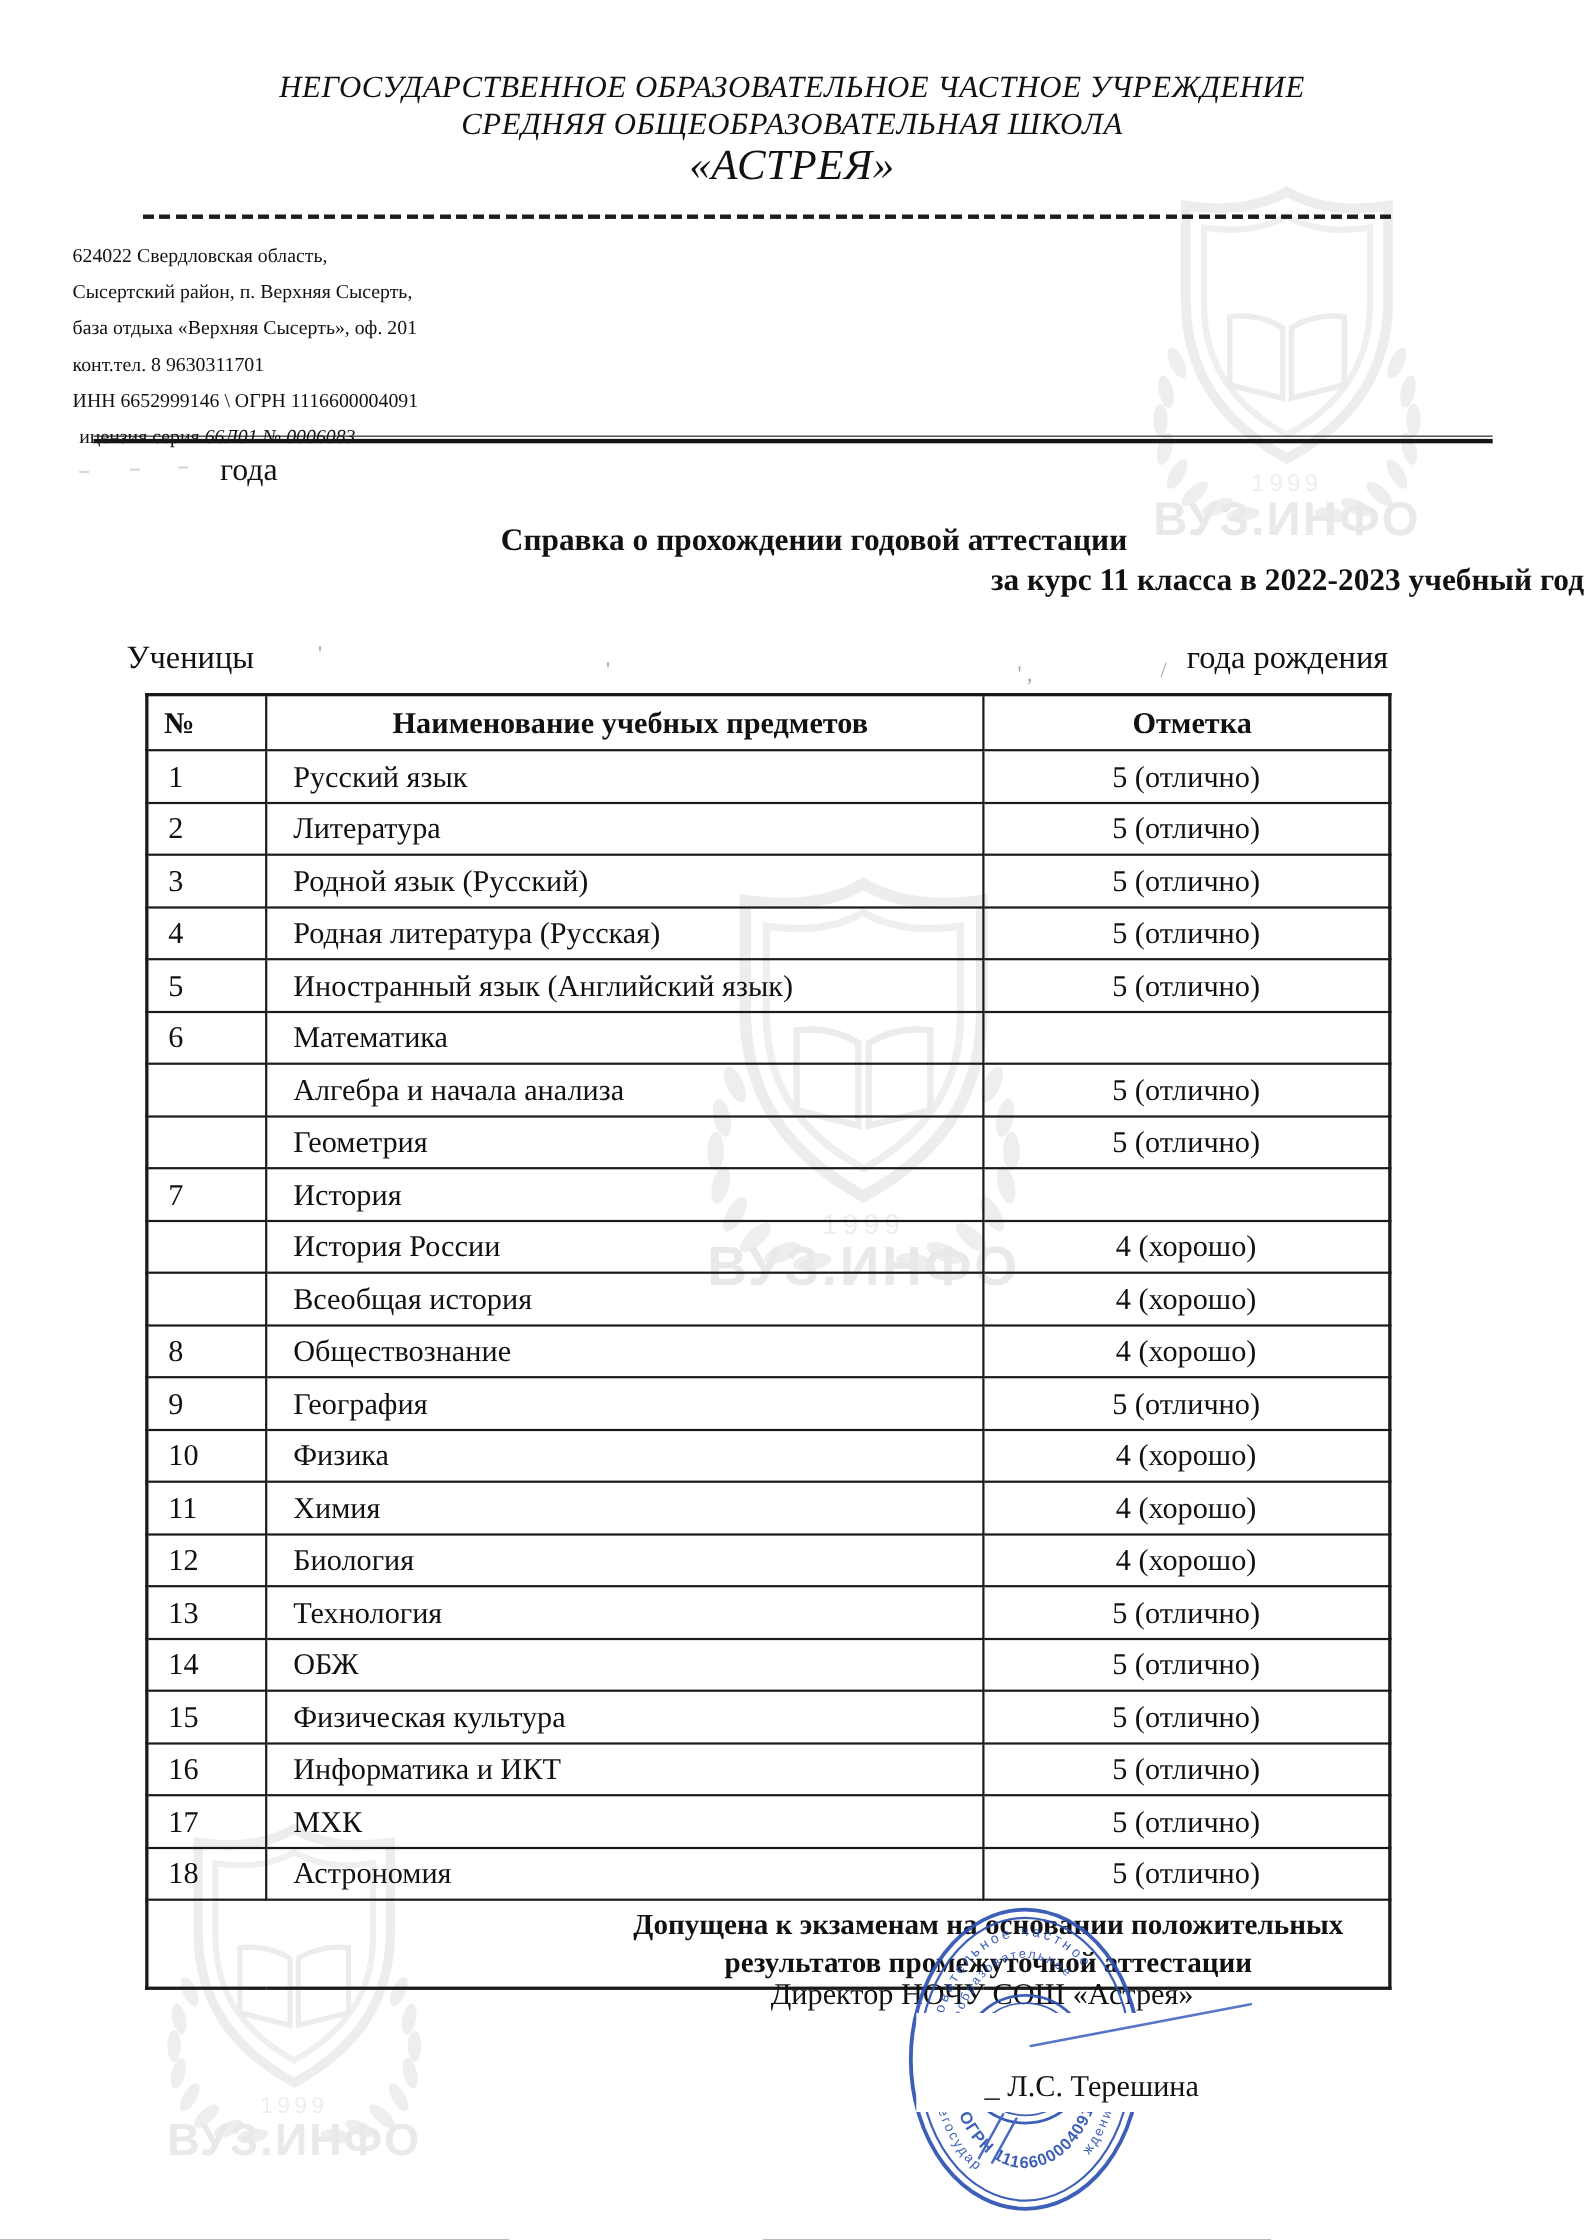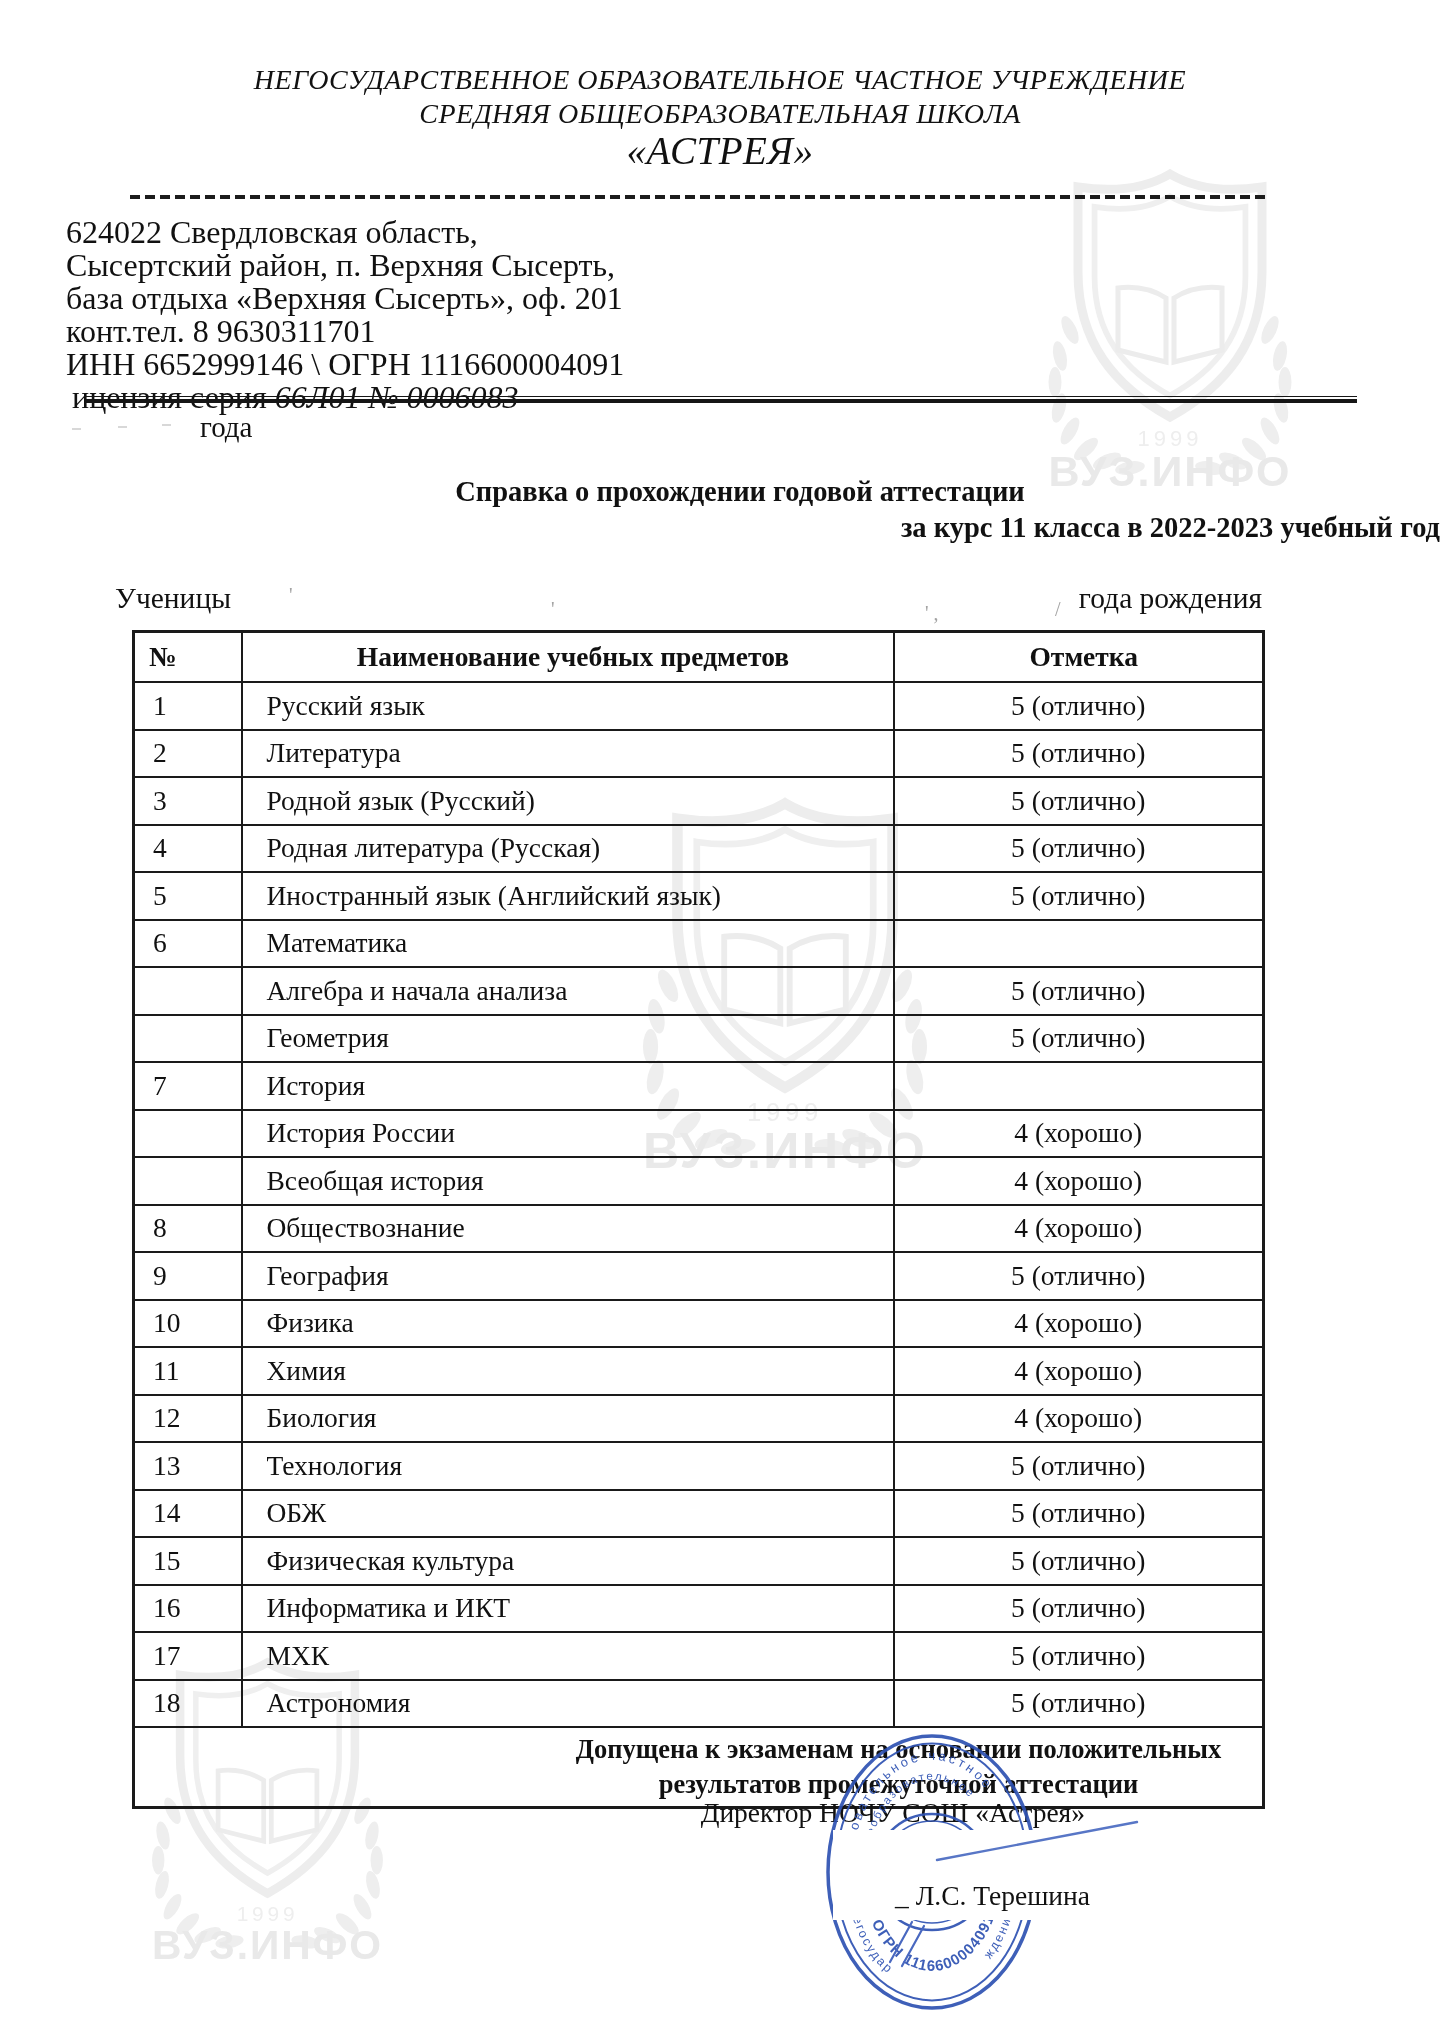--- a/index.html
+++ b/index.html
@@ -7,21 +7,21 @@
         font-family:"Liberation Serif","DejaVu Serif",serif;color:#111;}
   .abs{position:absolute;}
   
   .hdr{left:0;width:1440px;text-align:center;font-style:italic;letter-spacing:.5px;}
   .hdr1{top:64px;font-size:28px;}
   .hdr2{top:98px;font-size:28px;}
   .hdr3{top:128px;font-size:39px;}
   .dashes{left:130px;top:195px;width:1138px;height:3.5px;
           background:repeating-linear-gradient(90deg,#1c1c1c 0 10px,transparent 10px 15px);}
   
-  .addr{left:66px;top:216px;font-size:32px;line-height:33px;white-space:nowrap;}
+  .addr{left:66px;top:216px;font-size:18px;line-height:33px;white-space:nowrap;}
   .lic{padding-left:6px;}
   .lic i{font-style:italic;}
   .thickrule{left:85px;top:396px;width:1272px;border-top:1.5px solid #161616;}
   .thickrule div{height:3.5px;background:#161616;margin-top:2px;}
   .goda{left:200px;top:411px;font-size:29px;}
   .erase-dash{height:2px;width:9px;background:#d8d8d8;}
   .remnant{color:#a3a3a3;font-size:20px;}
   
   .title{left:40px;width:1400px;text-align:center;font-weight:bold;font-size:28.5px;line-height:36px;}
   .title1{top:474px;} .title2{top:510px;text-align:right;}

